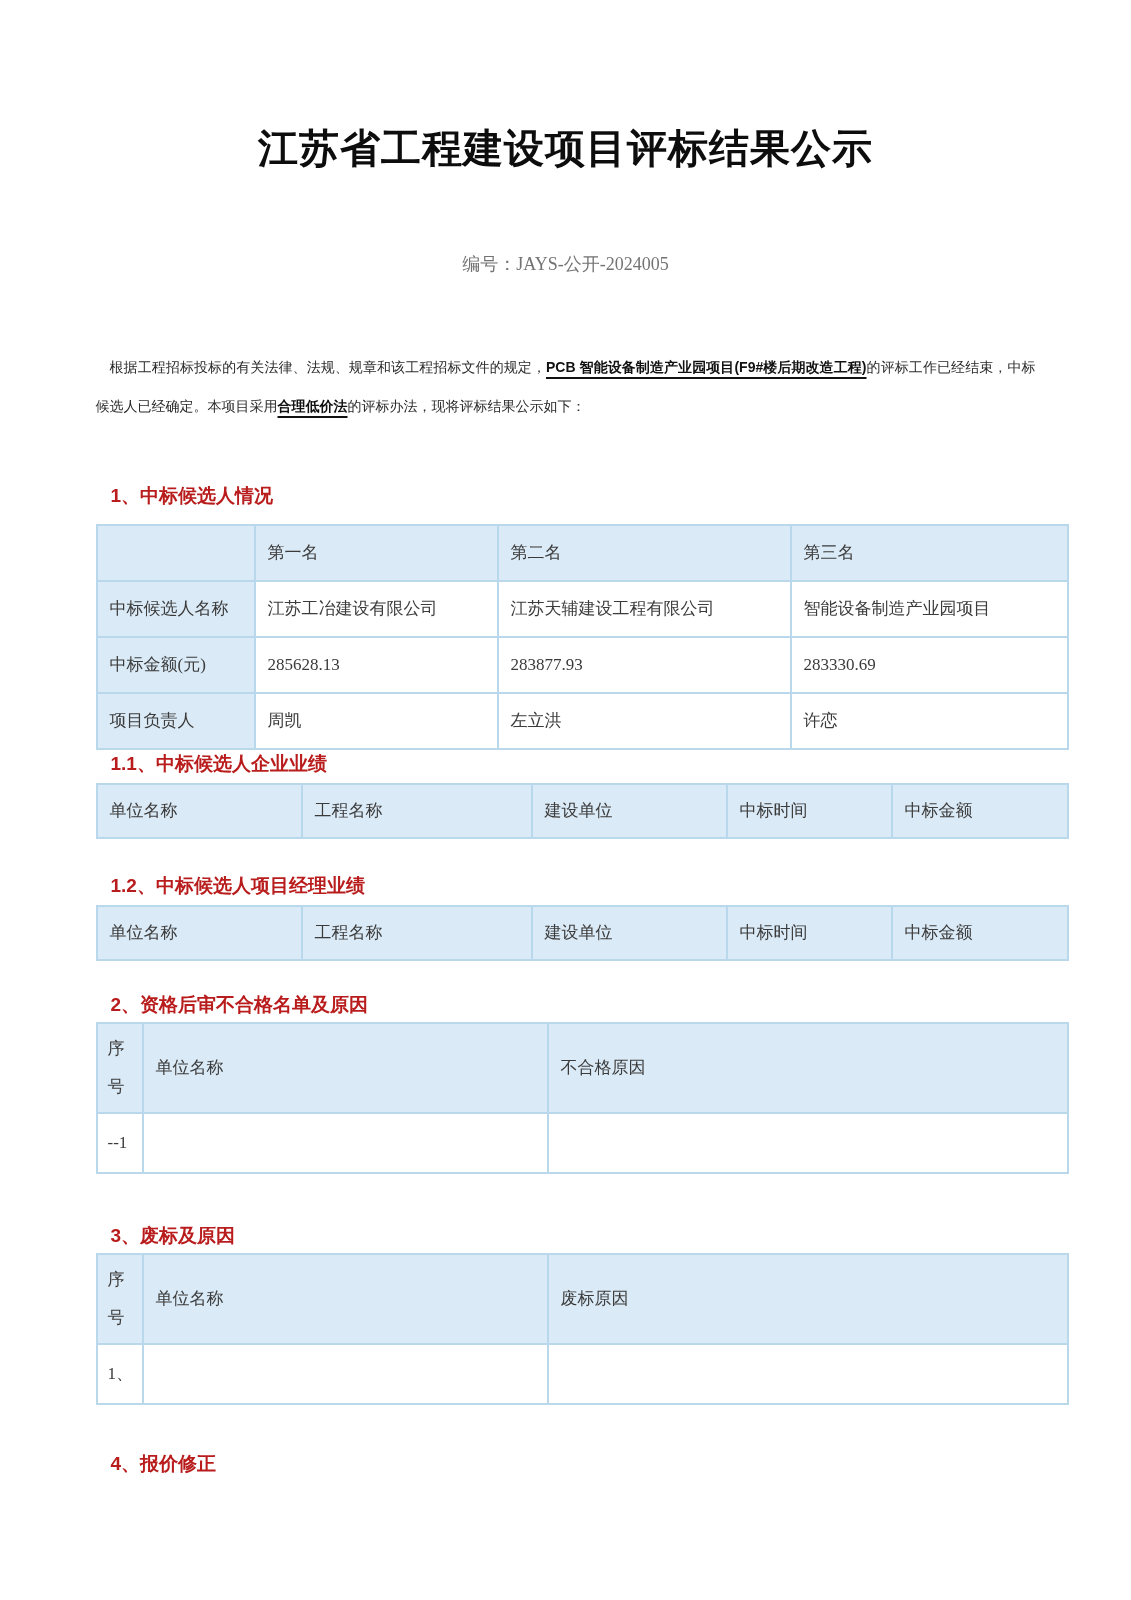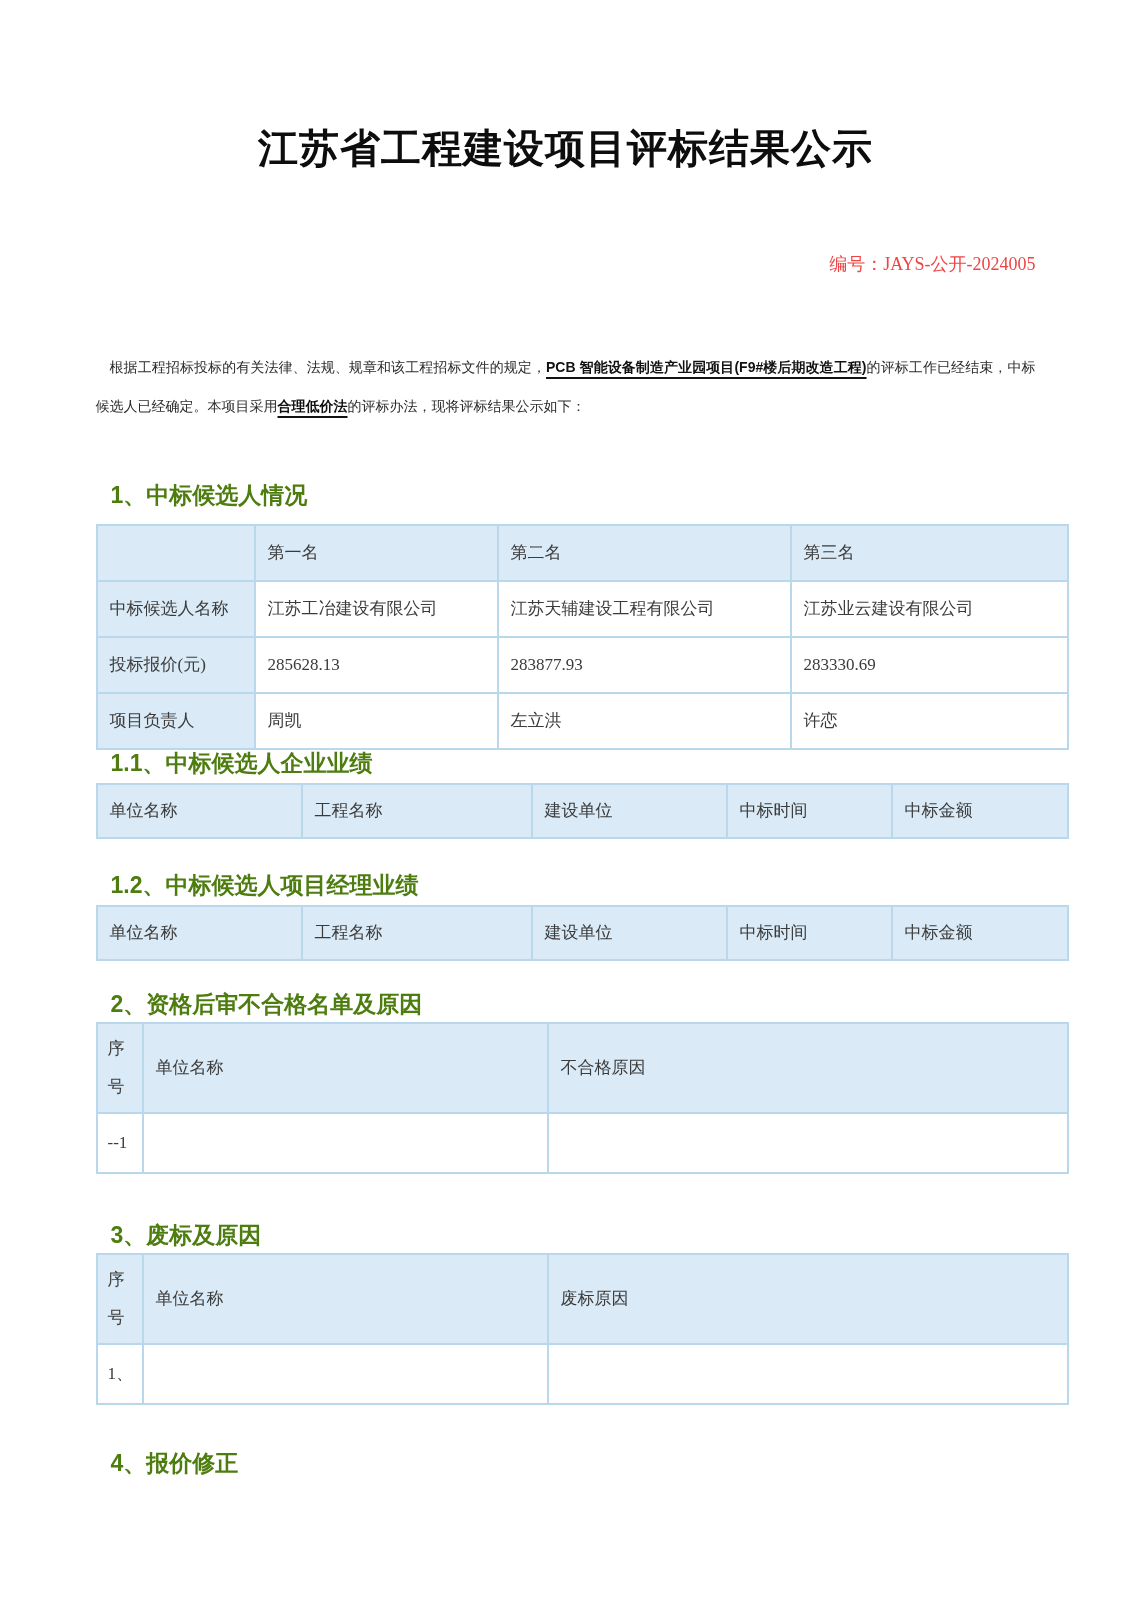--- a/index.html
+++ b/index.html
@@ -20,24 +20,24 @@
     padding-top: 126px;
     text-align: center;
     font-size: 40px;
     line-height: 46px;
     font-weight: bold;
     color: #0d0d0d;
     letter-spacing: 1px;
   }
   .docnum {
     margin-top: 80px;
-    text-align: right;
+    text-align: center;
     font-size: 18px;
     line-height: 24px;
-    color: #ef4444;
+    color: #737373;
   }
   .intro {
     margin: 72px 0 0 0;
     font-size: 14px;
     line-height: 38px;
     text-align: justify;
     text-indent: 1em;
     color: #2b2b2b;
   }
   .intro .bu {
@@ -45,23 +45,23 @@
     font-weight: bold;
     color: #111111;
     text-decoration: underline;
     text-underline-offset: 5px;
     text-decoration-thickness: 2px;
   }
   .sec-heading {
     margin: 0 0 0 15px;
     font-family: "Liberation Sans", "DejaVu Sans", sans-serif;
     font-weight: bold;
-    font-size: 23px;
+    font-size: 19px;
     line-height: 27px;
-    color: #4d7c0f;
+    color: #b91c1c;
   }
   .h-s1  { margin-top: 56px; }
   .h-s11 { }
   .h-s12 { margin-top: 33px; }
   .h-s2  { margin-top: 30px; }
   .h-s3  { margin-top: 48px; }
   .h-s4  { margin-top: 45px; }
 
   table.tbl {
     border-collapse: collapse;
@@ -114,24 +114,24 @@
       <tr>
         <td class="hd"></td>
         <td class="hd">第一名</td>
         <td class="hd">第二名</td>
         <td class="hd">第三名</td>
       </tr>
       <tr>
         <td class="hd">中标候选人名称</td>
         <td>江苏工冶建设有限公司</td>
         <td>江苏天辅建设工程有限公司</td>
-        <td>江苏业云建设有限公司</td>
-      </tr>
-      <tr>
-        <td class="hd">投标报价(元)</td>
+        <td>智能设备制造产业园项目</td>
+      </tr>
+      <tr>
+        <td class="hd">中标金额(元)</td>
         <td>285628.13</td>
         <td>283877.93</td>
         <td>283330.69</td>
       </tr>
       <tr>
         <td class="hd">项目负责人</td>
         <td>周凯</td>
         <td>左立洪</td>
         <td>许恋</td>
       </tr>

